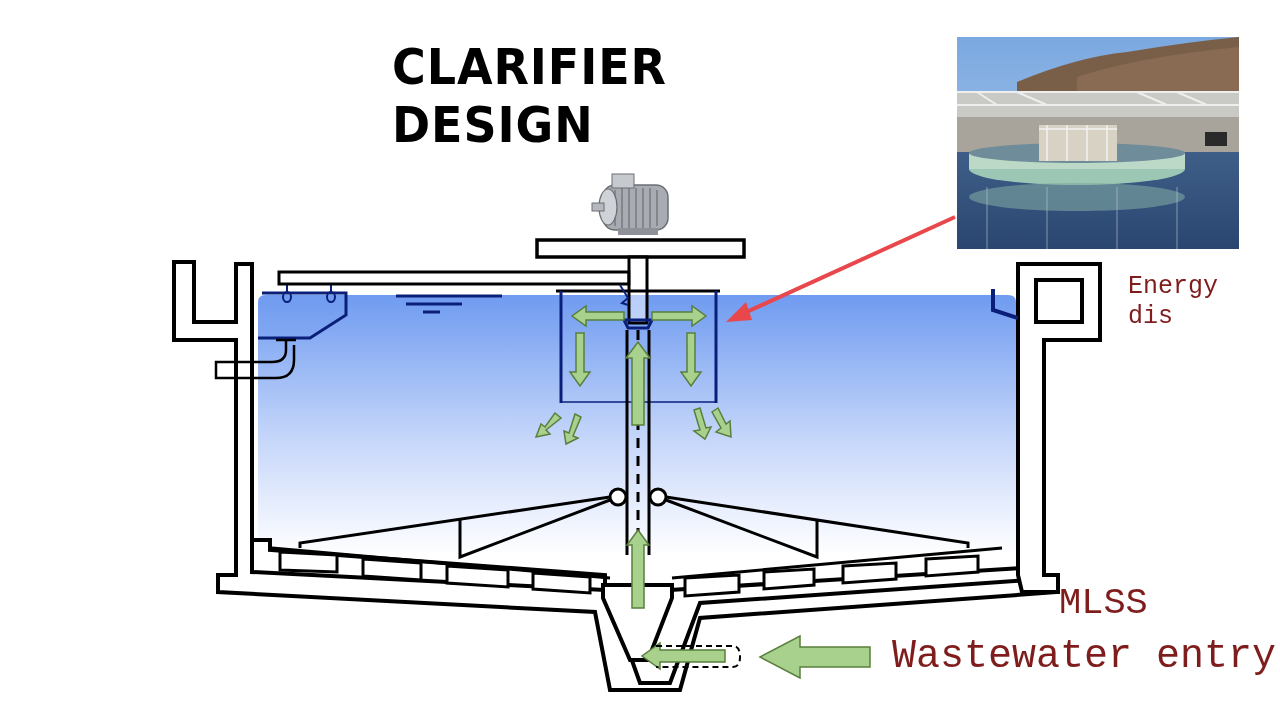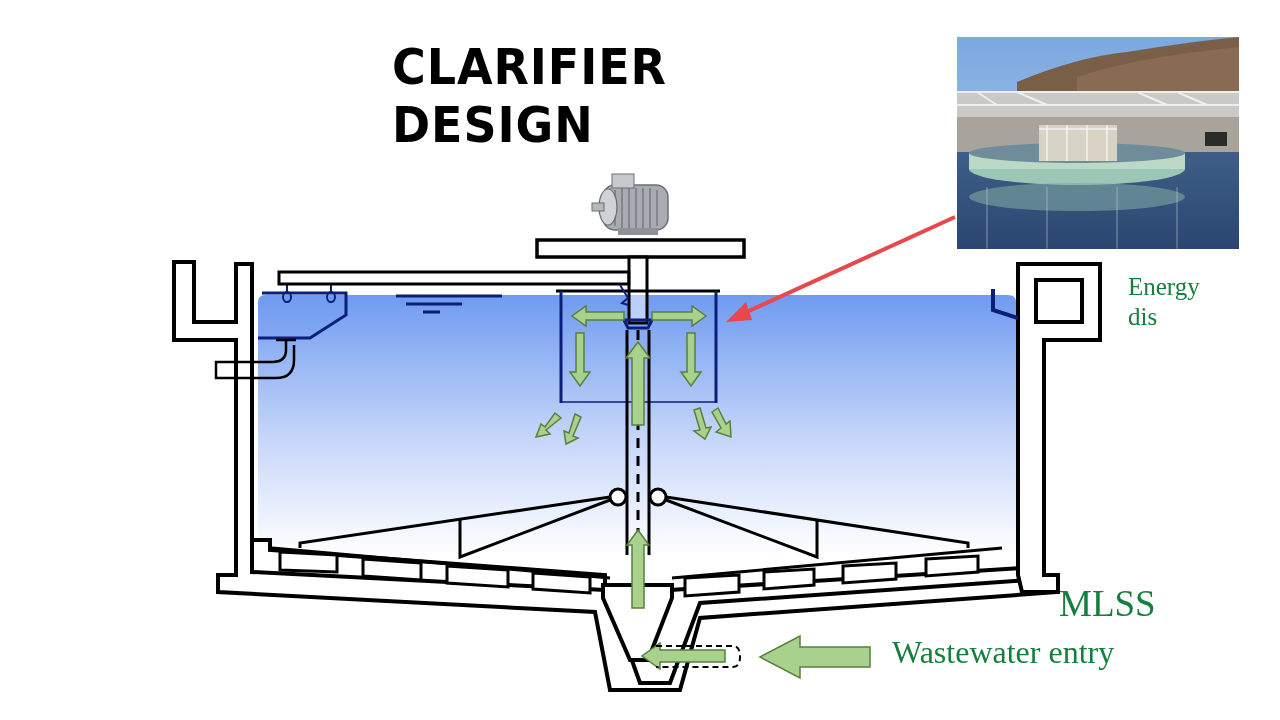--- a/index.html
+++ b/index.html
@@ -1,21 +1,21 @@
 <!DOCTYPE html>
 <html><head>
 <meta charset="utf-8">
 <style>
   html, body { margin:0; padding:0; background:#ffffff; }
   body { width:1280px; height:720px; position:relative; overflow:hidden; font-family:"Liberation Sans", sans-serif; }
   .title { position:absolute; left:392px; top:38px; width:500px; font-family:"DejaVu Sans", sans-serif; font-weight:bold; font-size:50px; letter-spacing:1px; color:#000; transform:scaleX(0.92); transform-origin:left top; }
-  .label { position:absolute; color:#15803d; font-family:Liberation Serif, serif; }
+  .label { position:absolute; color:#7f1d1d; font-family:Liberation Mono, monospace; }
   .energy { left:1128px; top:272px; font-size:25px; line-height:30px; }
   .mlss { left:1059px; top:582px; font-size:37px; }
-  .ww { left:892px; top:634px; font-size:32px; }
+  .ww { left:892px; top:634px; font-size:40px; }
   .photo { position:absolute; left:957px; top:37px; width:282px; height:212px; overflow:hidden; }
   svg.diagram { position:absolute; left:0; top:0; }
 </style>
 </head>
 <body>
 
 <div class="title">CLARIFIER DESIGN</div>
 
 <div class="photo">
   <svg width="282" height="212" viewBox="0 0 282 212">

